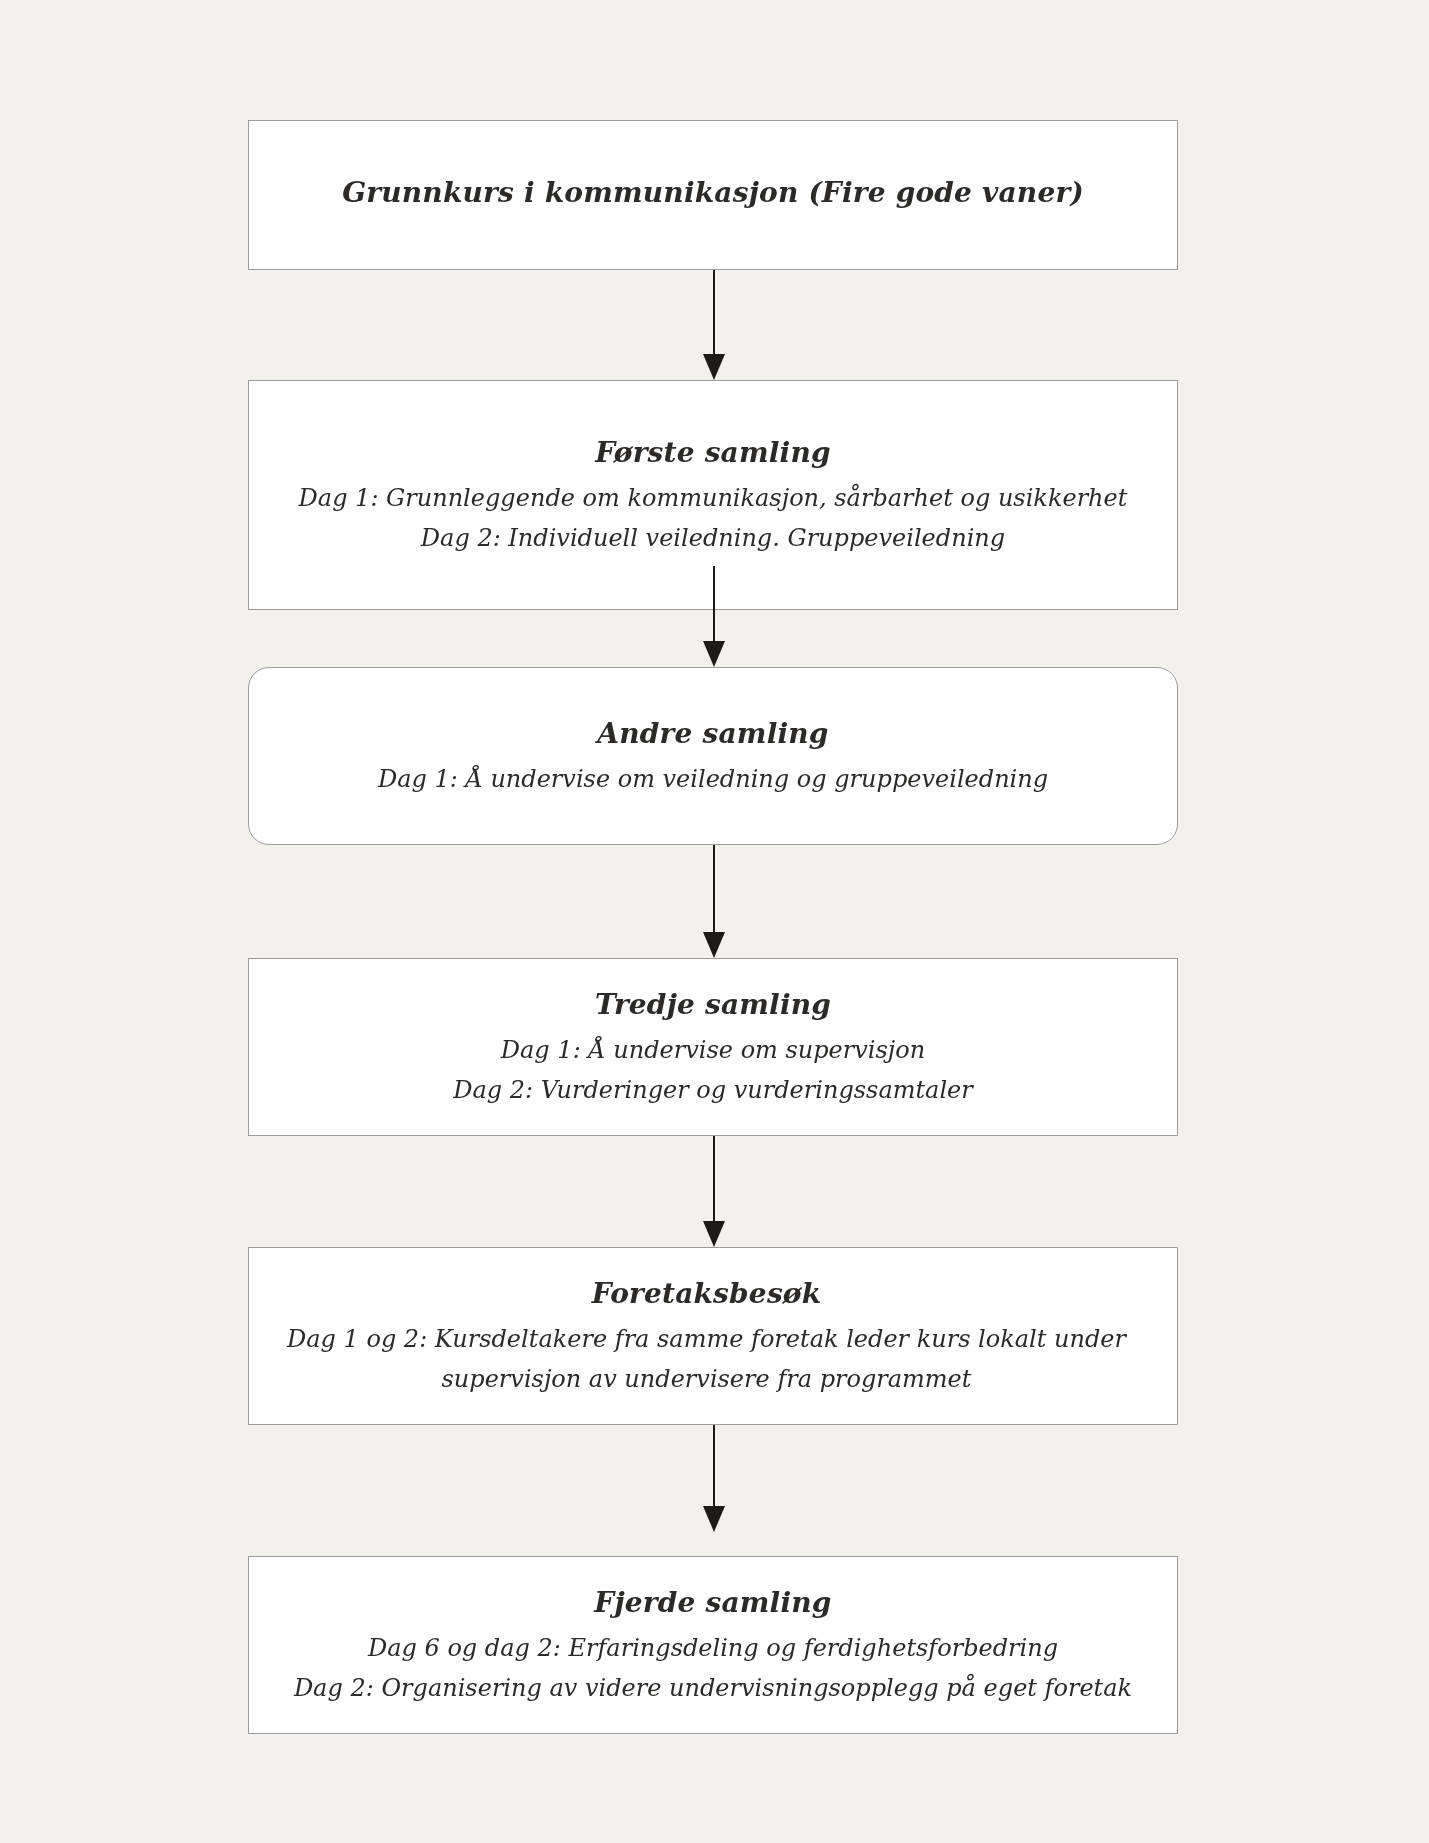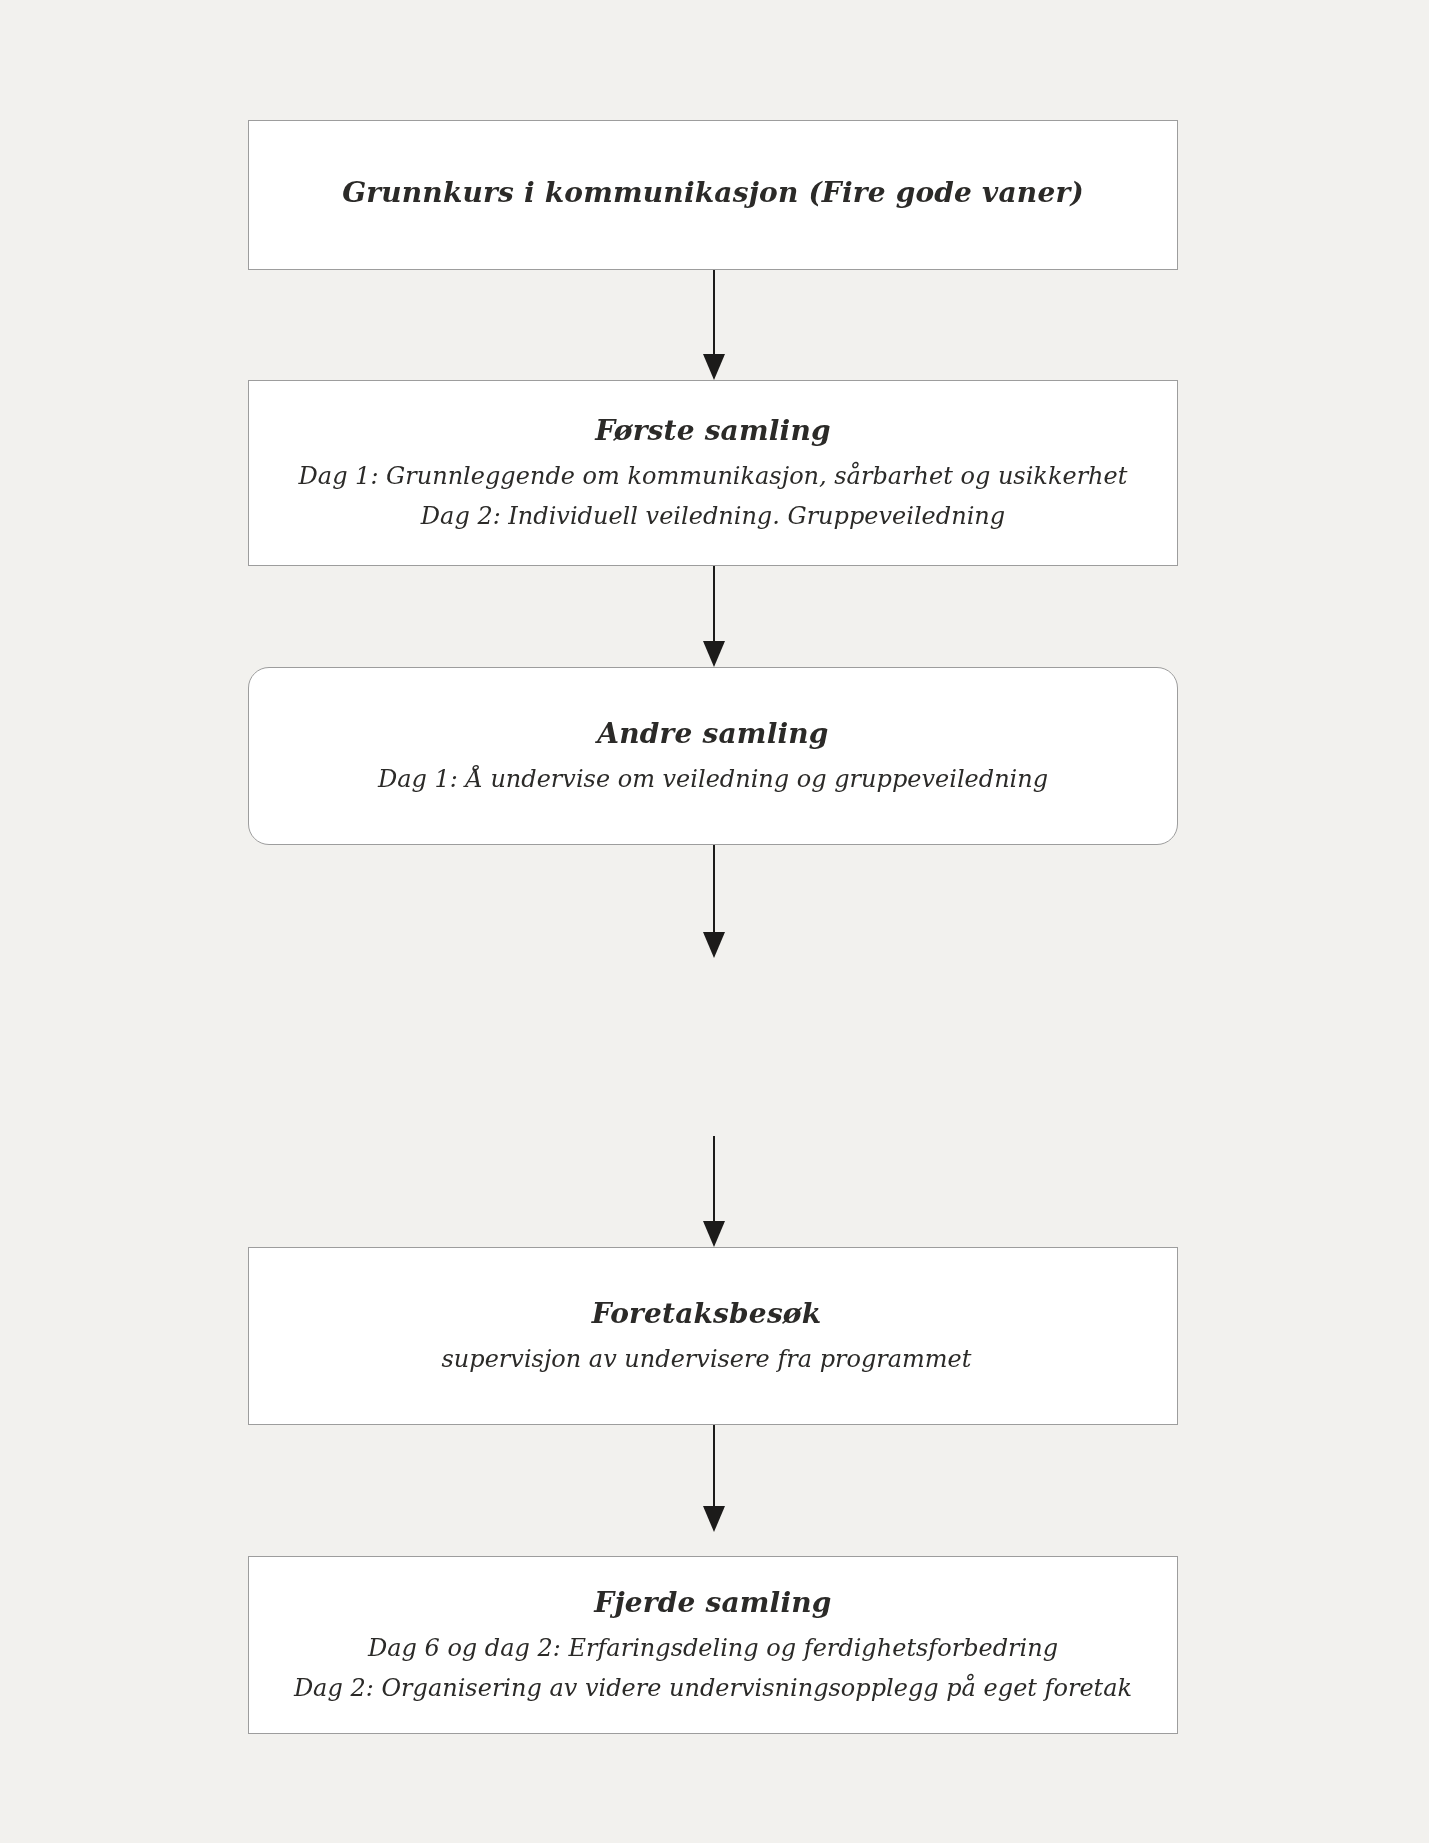--- a/index.html
+++ b/index.html
@@ -78,49 +78,55 @@
 
   <section class="node" style="top:120px;height:150px;">
     <h2 class="title">Grunnkurs i kommunikasjon (Fire gode vaner)</h2>
   </section>
 
   <div class="arrow" style="top:270px;height:110px;">
     <span class="shaft"></span>
     <span class="head"></span>
   </div>
 
-  <section class="node" style="top:380px;height:186px;">
+  <section class="node" style="top:380px;height:230px;">
     <h2 class="title">Første samling</h2>
     <p class="line">Dag 1: Grunnleggende om kommunikasjon, sårbarhet og usikkerhet</p>
     <p class="line">Dag 2: Individuell veiledning. Gruppeveiledning</p>
   </section>
 
   <div class="arrow" style="top:566px;height:101px;">
     <span class="shaft"></span>
     <span class="head"></span>
   </div>
 
   <section class="node" style="top:667px;height:178px;border-radius:21px;">
     <h2 class="title">Andre samling</h2>
     <p class="line">Dag 1: Å undervise om veiledning og gruppeveiledning</p>
   </section>
 
   <div class="arrow" style="top:845px;height:113px;">
     <span class="shaft"></span>
     <span class="head"></span>
   </div>
 
+  <section class="node" style="top:958px;height:178px;">
+    <h2 class="title">Tredje samling</h2>
+    <p class="line">Dag 1: Å undervise om supervisjon</p>
+    <p class="line">Dag 2: Vurderinger og vurderingssamtaler</p>
+  </section>
 
   <div class="arrow" style="top:1136px;height:111px;">
     <span class="shaft"></span>
     <span class="head"></span>
   </div>
 
   <section class="node" style="top:1247px;height:178px;padding-left:7px;">
     <h2 class="title">Foretaksbesøk</h2>
+    <p class="line">Dag 1 og 2: Kursdeltakere fra samme foretak leder kurs lokalt under</p>
     <p class="line">supervisjon av undervisere fra programmet</p>
   </section>
 
   <div class="arrow" style="top:1425px;height:107px;">
     <span class="shaft"></span>
     <span class="head"></span>
   </div>
 
   <section class="node" style="top:1532px;height:178px;margin-top:24px;">
     <h2 class="title">Fjerde samling</h2>

